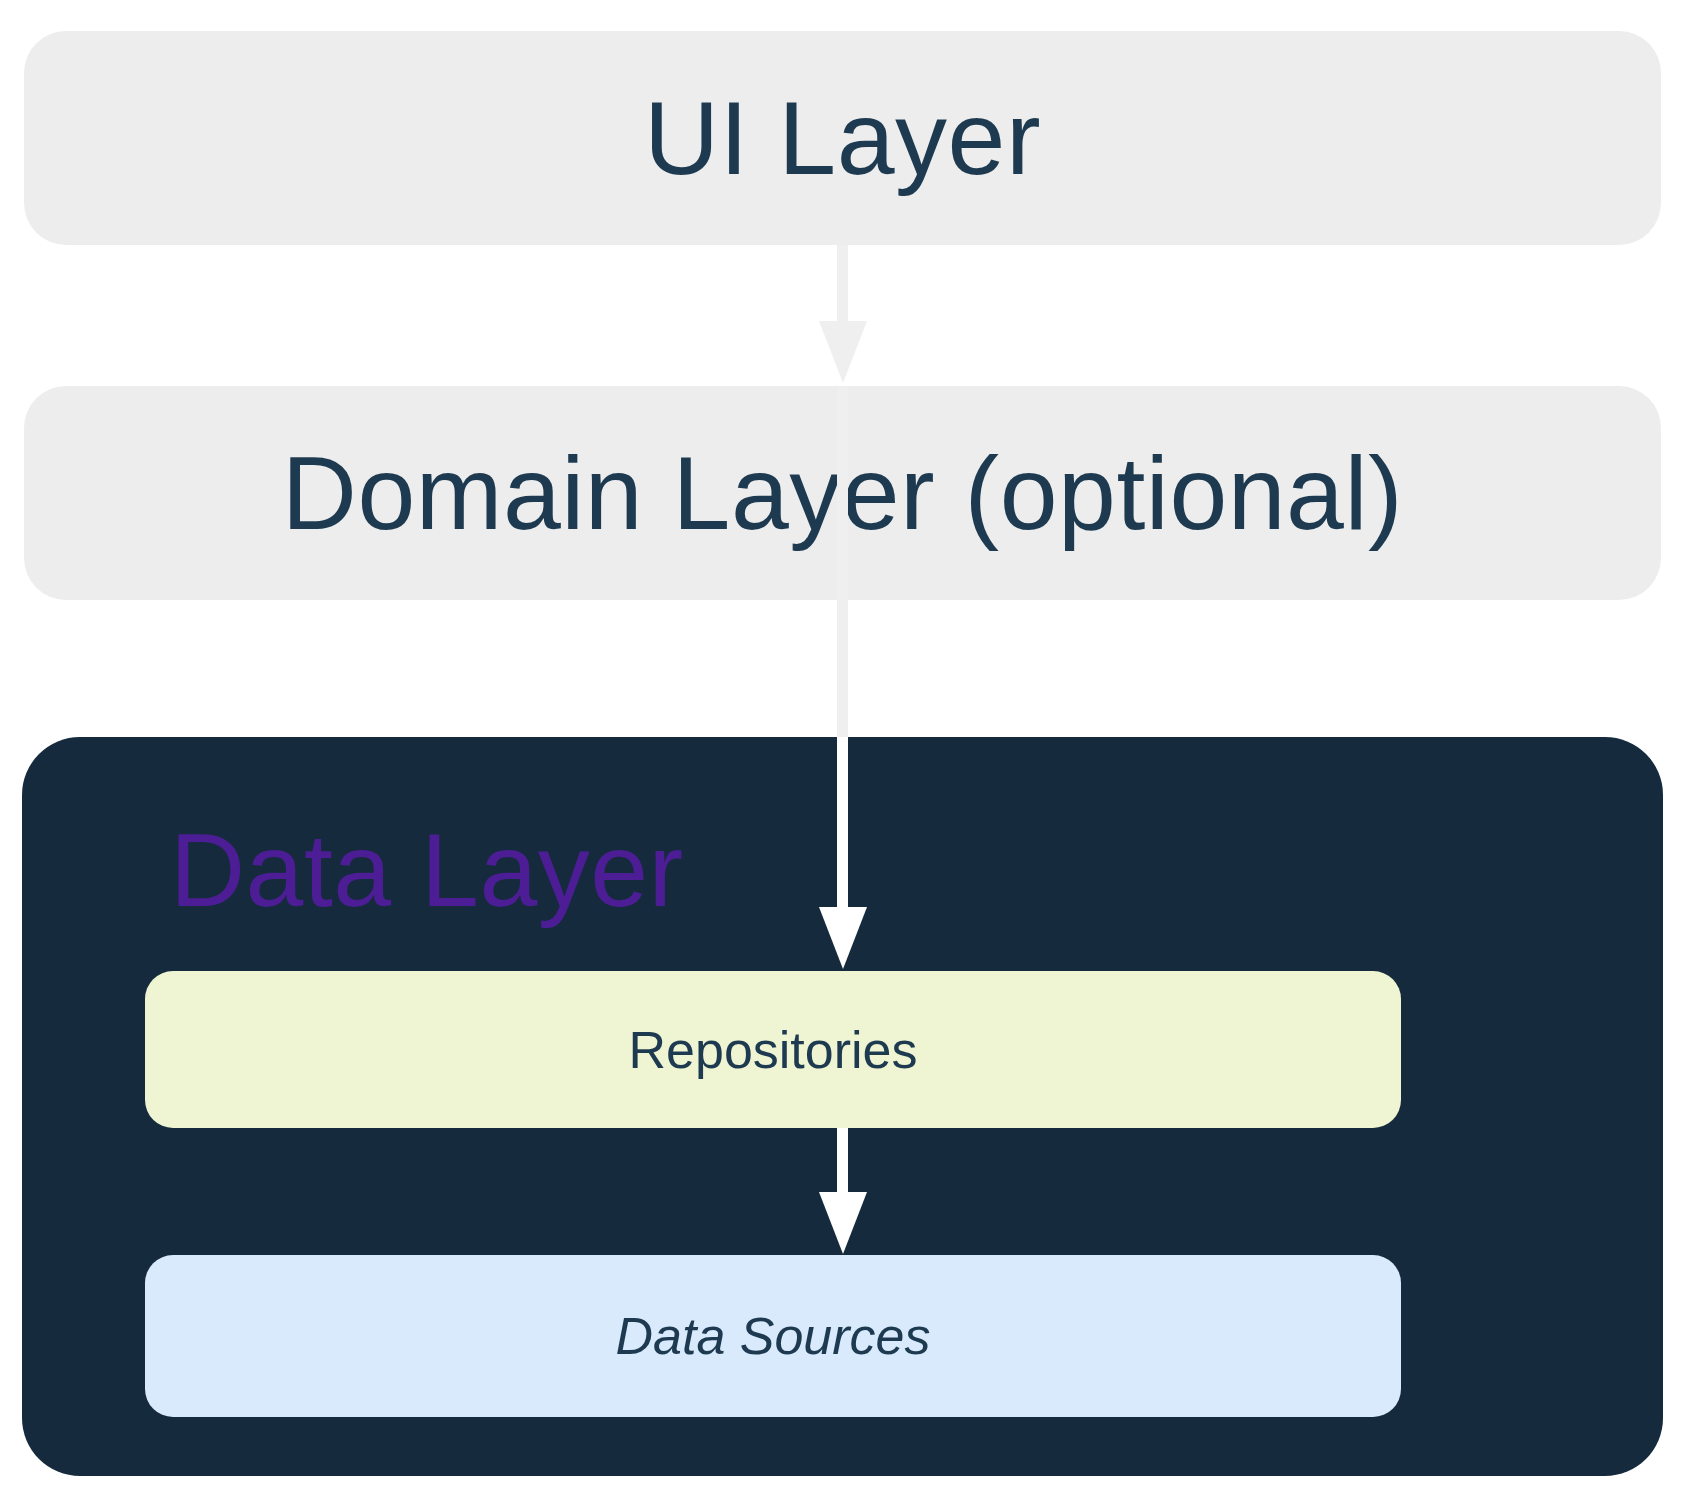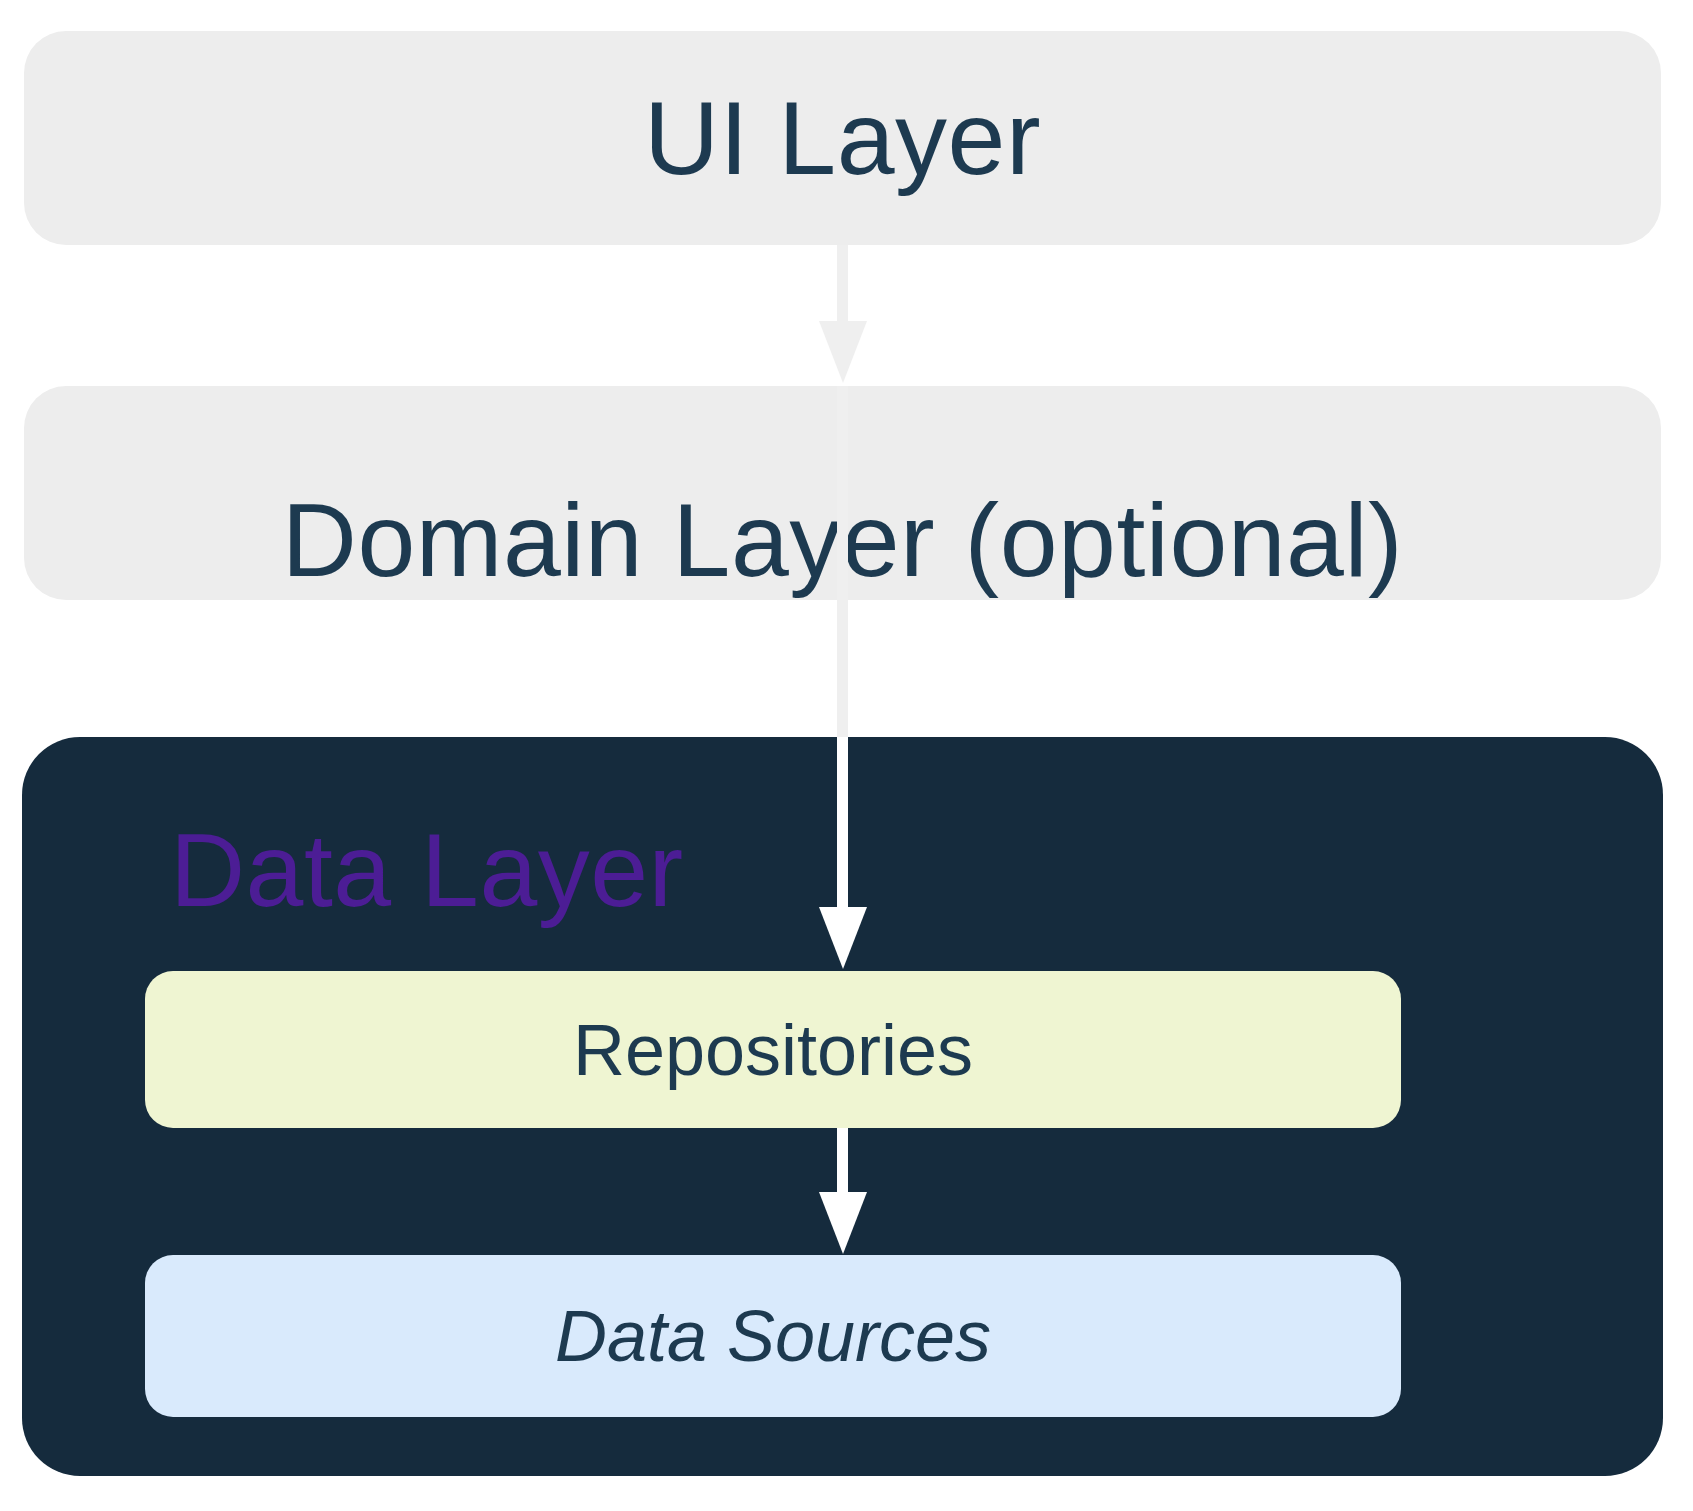--- a/index.html
+++ b/index.html
@@ -26,21 +26,21 @@
     left: 24px;
     width: 1637px;
     height: 214px;
     background: var(--layer-gray, #ededed);
     border-radius: 42px;
     color: var(--text-navy, #1d3a50);
     font-size: 104px;
     letter-spacing: 0.5px;
   }
   .ui-layer { top: 31px; }
-  .domain-layer { top: 386px; align-items: flex-end; }
+  .domain-layer { top: 386px; }
   .data-layer {
     left: 22px;
     top: 737px;
     width: 1641px;
     height: 739px;
     background: var(--navy, #152b3d);
     border-radius: 58px;
   }
   .data-layer-label {
     position: absolute;
@@ -49,21 +49,21 @@
     color: #4c1d95;
     font-size: 104px;
     line-height: 116px;
     letter-spacing: 0.5px;
   }
   .inner-box {
     left: 145px;
     width: 1256px;
     border-radius: 28px;
     color: var(--text-navy, #1d3a50);
-    font-size: 72px;
+    font-size: 52px;
   }
   .repositories {
     top: 971px;
     height: 157px;
     background: var(--repositories-fill, #eff5d2);
   }
   .data-sources {
     top: 1255px;
     height: 162px;
     background: var(--data-sources-fill, #d9eafc);

